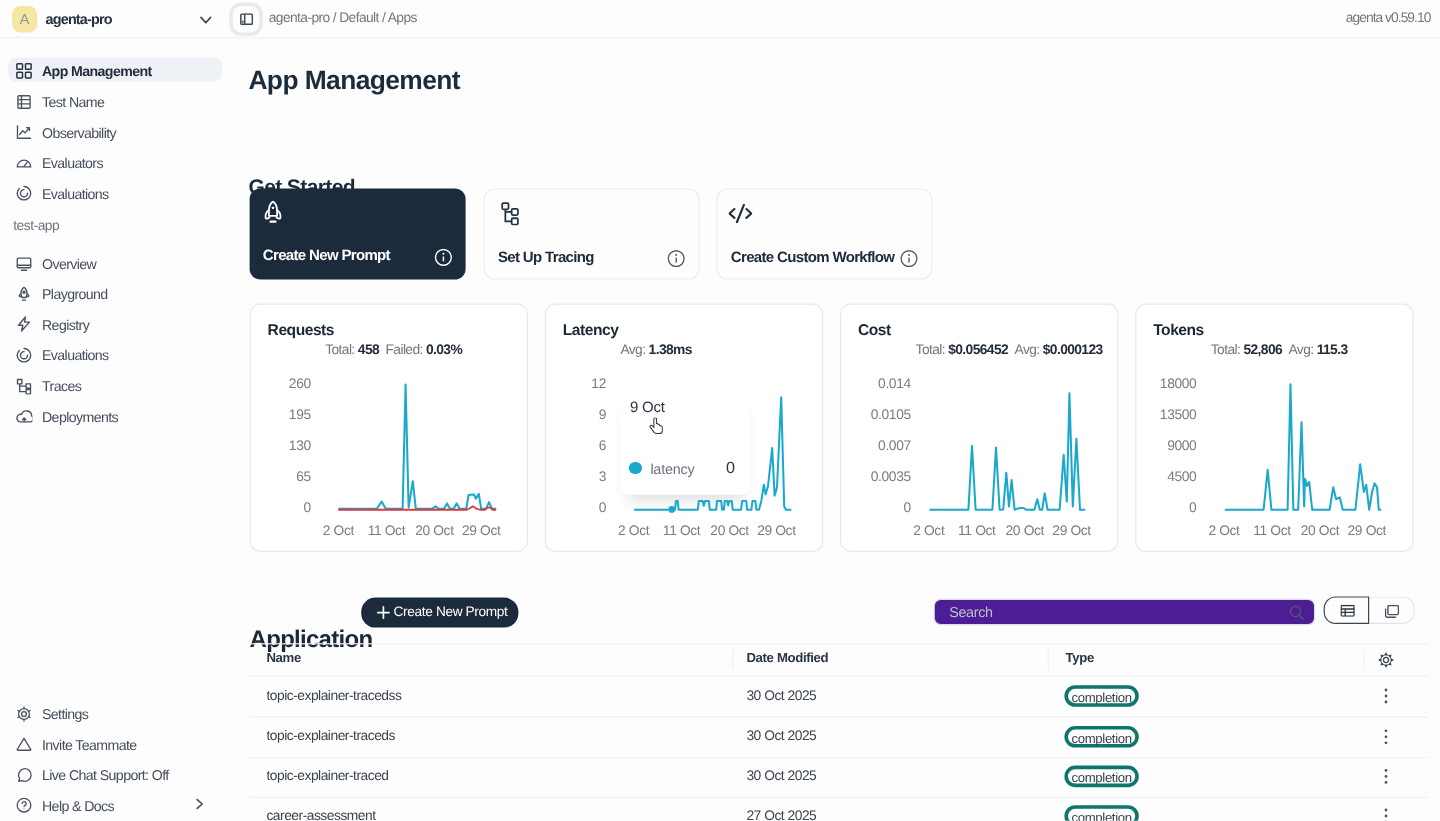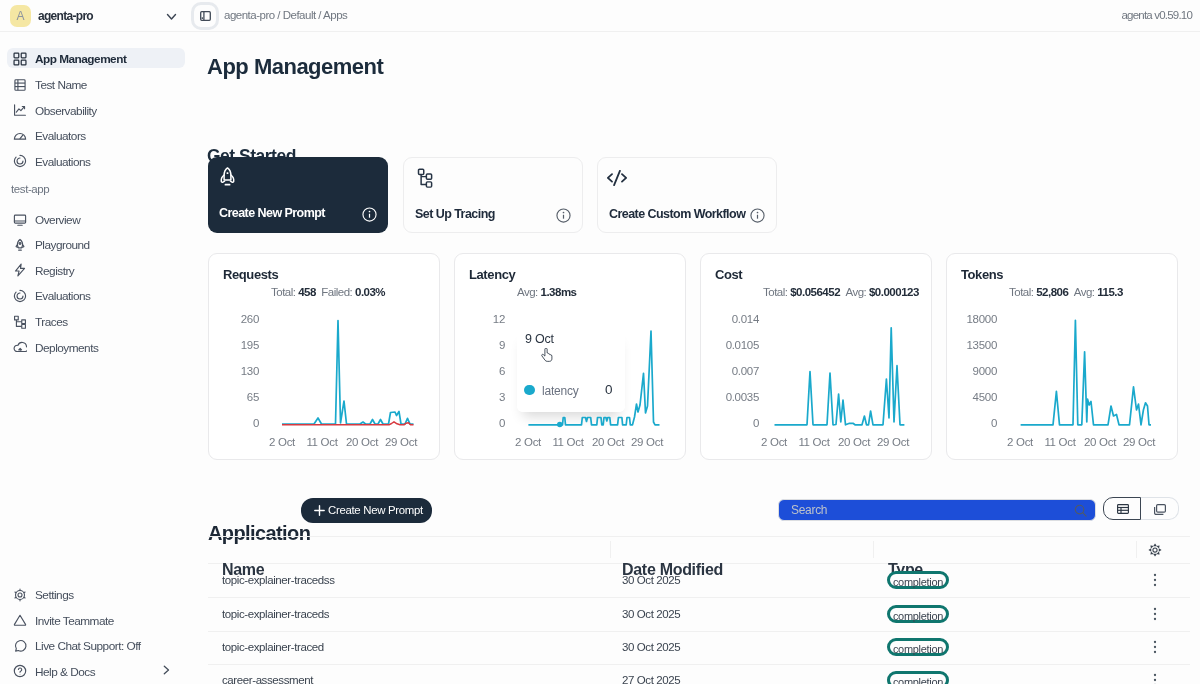--- a/index.html
+++ b/index.html
@@ -36,27 +36,27 @@
   
   .scard { top:253px; width:232px; height:207px; background:#fff; border:1px solid #e9e9eb; border-radius:9px; }
   .scard .ct { position:absolute; left:14px; top:13px; font-size:13px; font-weight:bold; color:#1d2836; letter-spacing:-0.4px; }
   .scard .cs { position:absolute; left:14px; top:31.5px; font-size:11.5px; color:#6f7680; letter-spacing:-0.5px;margin-left:48px; }
   .scard .cs b { color:#232d3a; }
   .scard svg.chart { position:absolute; left:0; top:0; z-index:2;}
   
   #apph { left:208px; top:522px; font-size:20px; font-weight:bold; color:#1d2836; letter-spacing:-0.6px;}
   #newbtn { left:301px; top:498px; width:131px; height:25px; background:#1c2b3b; border-radius:12px;
     color:#fff; font-size:11.4px; text-align:center; line-height:25px; letter-spacing:-0.3px;}
-  #search { left:778px; top:499px; width:318px; height:22px; border:1px solid #dcdee1; border-radius:6px; background:#1d4ed8;}
+  #search { left:778px; top:499px; width:318px; height:22px; border:1px solid #dcdee1; border-radius:6px; background:#4c1d95;}
   #search .ph { position:absolute; left:12px; top:3px; font-size:12px; color:#bcc2ca; letter-spacing:-0.3px;}
   #segl { left:1103px; top:497px; width:38px; height:23px; border:1.4px solid #3c4653; border-radius:10px 0 0 10px; background:#fdfdfd; z-index:2;}
   #segr { left:1141px; top:497px; width:38px; height:23px; border:1px solid #dfe3e8; border-left:none; border-radius:0 10px 10px 0; background:#fdfdfd;}
   
   .tline { left:208px; width:982px; height:1px; background:#f0f0f0; }
-  .th { top:536px; height:27px; font-size:16px; font-weight:bold; color:#2b3542; line-height:27px; letter-spacing:-0.3px;margin-top:20px;}
+  .th { top:536px; height:27px; font-size:11px; font-weight:bold; color:#2b3542; line-height:27px; letter-spacing:-0.3px;}
   .td { font-size:11.5px; color:#3a434f; letter-spacing:-0.4px; }
   .vsep { top:541px; width:1px; height:17px; background:#f0f0f0; }
   .chip { width:62px; height:18px; border:3px solid #0f766e; border-radius:9px; background:#fdfdfd;
     font-size:11px; color:#3a434f; text-align:center; line-height:17px; letter-spacing:-0.3px;}
 </style>
 </head>
 <body>
 <div id="page">
 
 <div class="abs" id="hdr"></div>

